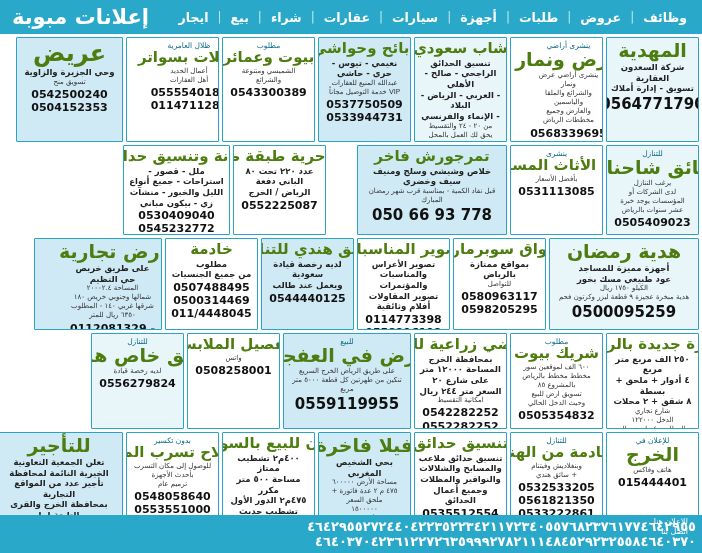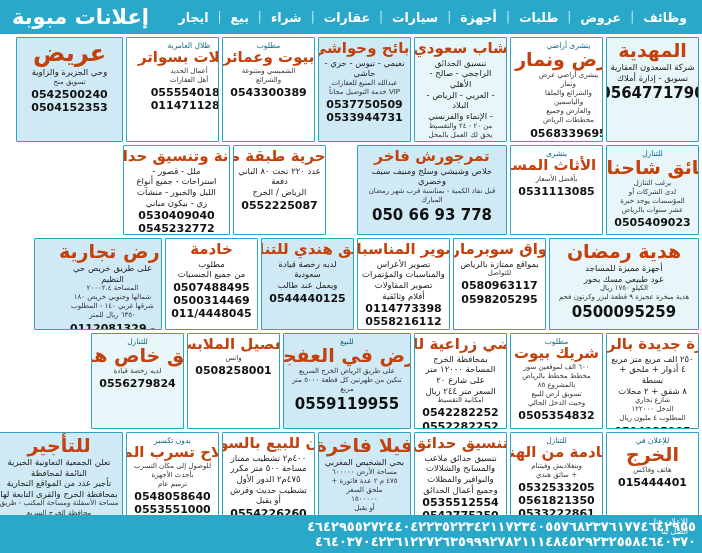--- a/index.html
+++ b/index.html
@@ -33,26 +33,26 @@
   .row{display:flex;gap:3px;flex:0 0 auto;}
   .ad{
     border:1px solid #2ba3c6;background:#ffffff;box-sizing:border-box;
     padding:3px 3px;display:flex;flex-direction:column;align-items:center;
     justify-content:flex-start;overflow:hidden;text-align:center;
     border-radius:1px;
   }
   .ad.tint{background:#e8f6fa;}
   .ad.solid{background:#cfeaf4;}
   .ad .head{
-    font-size:15px;font-weight:bold;color:#c2410c;line-height:1.05;
+    font-size:15px;font-weight:bold;color:#4d7c0f;line-height:1.05;
     margin-bottom:1px;white-space:nowrap;
   }
   .ad .head.big{font-size:19px;letter-spacing:-0.5px;}
   .ad .head.huge{font-size:24px;}
-  .ad .sub{font-size:8.5px;color:#222;line-height:1.25;}
+  .ad .sub{font-size:8.5px;color:#222;line-height:1.25;font-weight:bold;}
   .ad .body{font-size:7px;color:#333;line-height:1.3;}
   .ad .phone{
     font-size:11px;font-weight:bold;color:#111;line-height:1.2;
     direction:ltr;margin-top:1px;
   }
   .ad .phone.big{font-size:15px;}
   .ad .tag{font-size:7.5px;color:#0b6a86;}
   
   .footer{
     position:absolute;left:0;right:0;bottom:0;height:38px;

